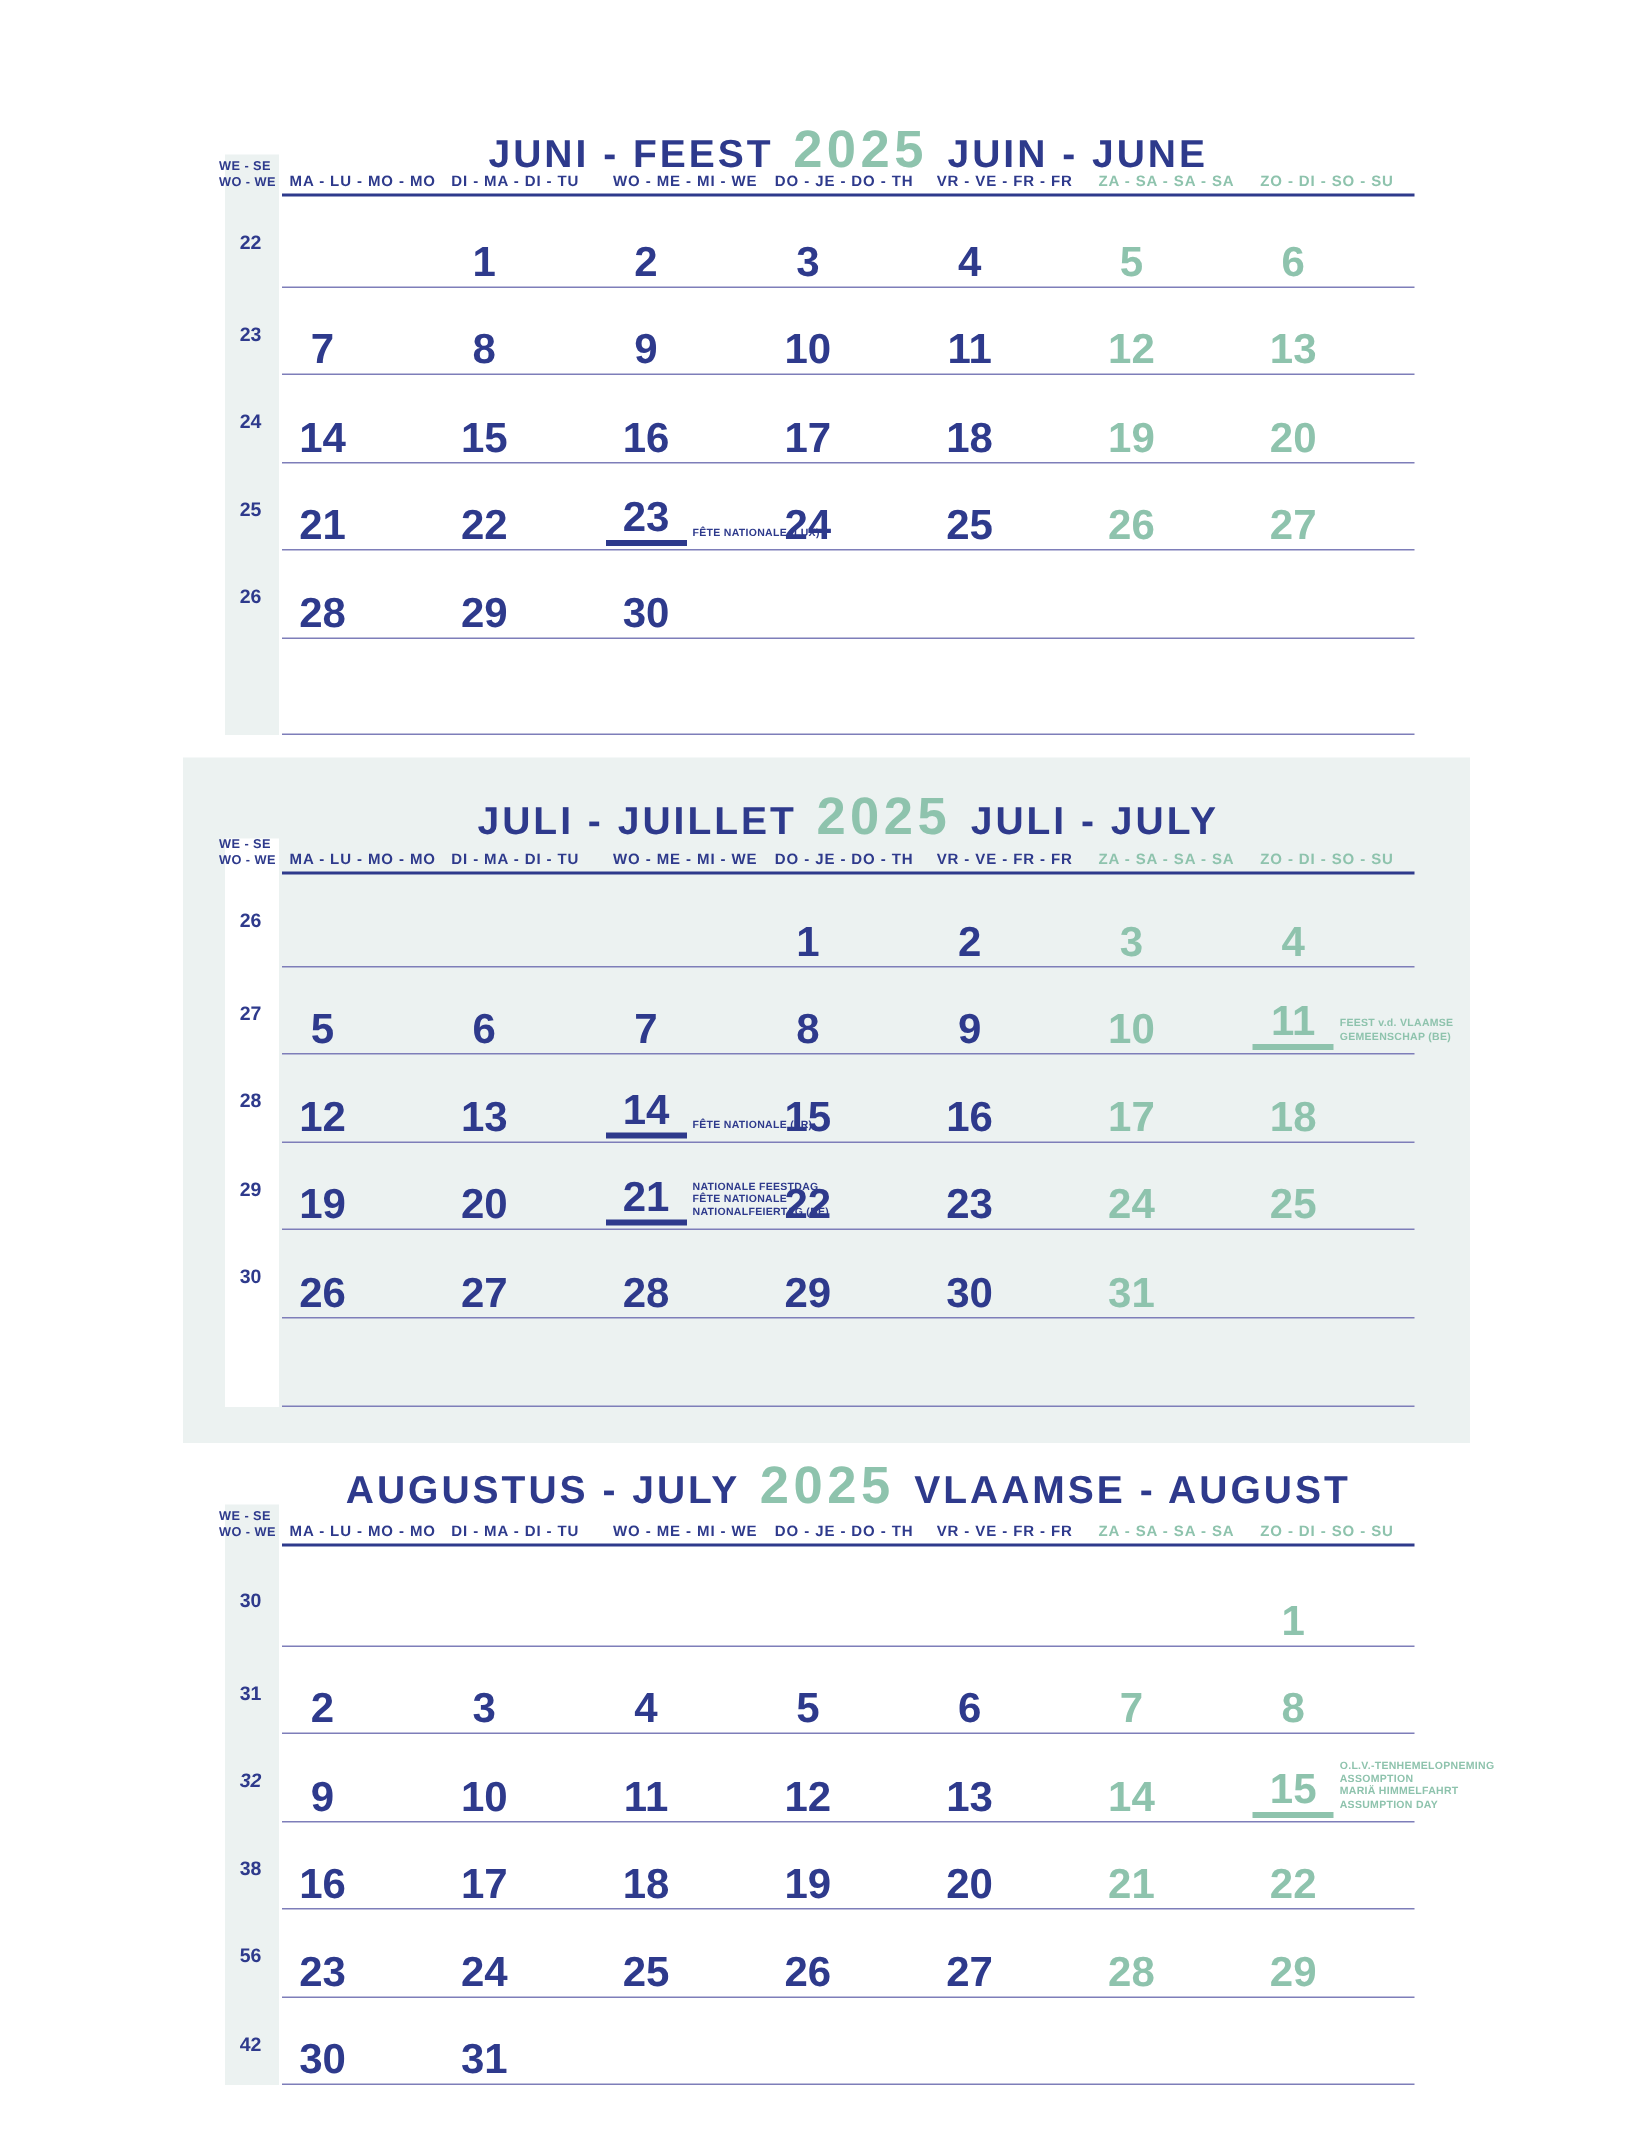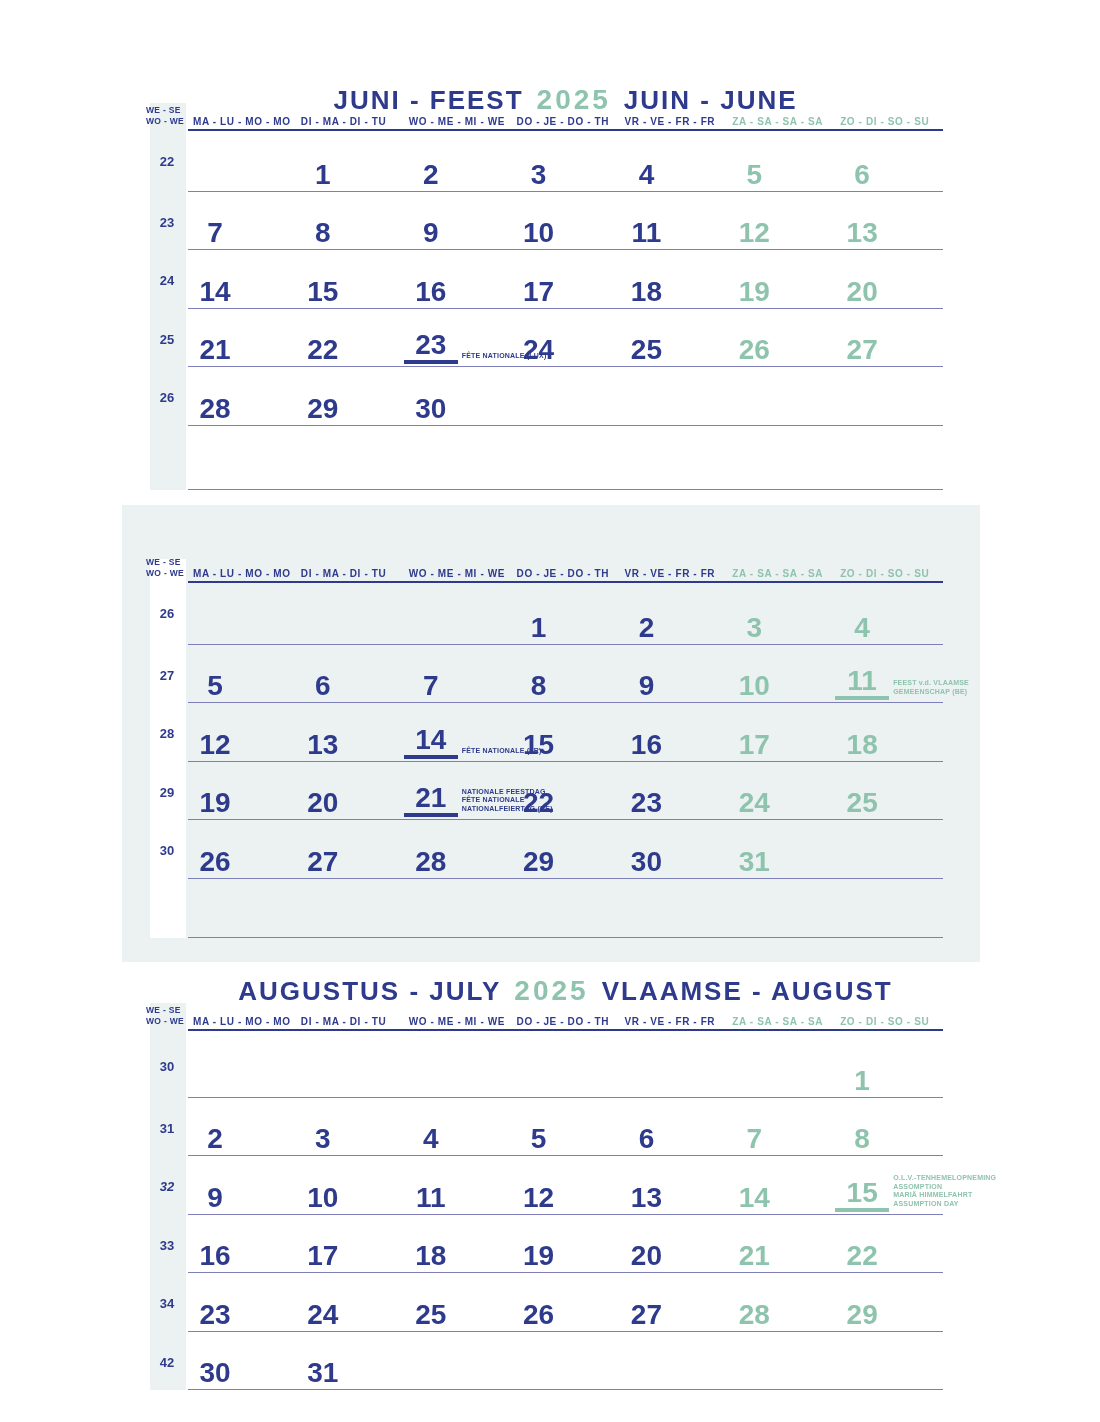--- a/index.html
+++ b/index.html
@@ -12,21 +12,21 @@
   html,body{width:1100px;height:1422px;background:#fff;overflow:hidden;
     font-family:"Liberation Sans",sans-serif;-webkit-font-smoothing:antialiased}
   #calendar{position:absolute;inset:0}
   .month{position:absolute;left:0;width:1100px}
   .panel{position:absolute;left:122px;top:0;width:858px;height:457px;background:var(--panel)}
   .strip{position:absolute;left:150px;width:36px;background:var(--panel)}
   .strip-white{background:#ffffff}
   .title{position:absolute;left:188px;width:755px;text-align:center;white-space:nowrap;
     color:var(--navy);font-weight:bold;height:36px;line-height:36px}
   .title .t{font-size:26px;letter-spacing:2px}
-  .title .year{font-size:28px;color:var(--teal);margin:0 13px;letter-spacing:3px}
+  .title .year{font-size:35px;color:var(--teal);margin:0 13px;letter-spacing:3px}
   .wkhdr{position:absolute;left:146px;width:42px;text-align:left;font-size:8.5px;
     font-weight:bold;color:var(--navy);line-height:11px;letter-spacing:.3px}
   .dayhdr{position:absolute;font-size:10px;font-weight:bold;color:var(--navy);
     letter-spacing:.6px;white-space:nowrap}
   .dayhdr.teal{color:var(--teal)}
   .hline{position:absolute;left:188px;width:755px;height:0;border-bottom:2px solid var(--navy)}
   .row{position:absolute;left:188px;width:755px;border-bottom:1.6px solid var(--line)}
   .wknum{position:absolute;left:149px;width:36px;text-align:center;font-size:13px;
     font-weight:bold;color:var(--navy)}
   .cell{position:absolute;top:0;bottom:0;width:108px;color:var(--navy)}
@@ -162,20 +162,21 @@
         <div class="cell" style="left: 215.714px;">
           <span class="num">30</span>
         </div>
       </div>
       <div class="wknum" style="top: 310px;">26</div>
       <div class="row" style="top: 346px; height: 64px;"></div>
     </section>
     <section class="month" style="top: 505px; height: 458px;">
       <div class="panel"></div>
       <div class="strip strip-white" style="top: 54px; height: 379px;"></div>
+      <div class="title" style="top: 22px;"><span class="t">JULI - JUILLET</span><span class="year">2025</span><span class="t">JULI - JULY</span></div>
       <div class="wkhdr" style="top: 52px;">
         <div>WE - SE</div>
         <div>WO - WE</div>
       </div>
       <div class="dayhdr" style="left: 193px; top: 63px;">MA - LU - MO - MO</div>
       <div class="dayhdr" style="left: 300.857px; top: 63px;">DI - MA - DI - TU</div>
       <div class="dayhdr" style="left: 408.714px; top: 63px;">WO - ME - MI - WE</div>
       <div class="dayhdr" style="left: 516.571px; top: 63px;">DO - JE - DO - TH</div>
       <div class="dayhdr" style="left: 624.429px; top: 63px;">VR - VE - FR - FR</div>
       <div class="dayhdr teal" style="left: 732.286px; top: 63px;">ZA - SA - SA - SA</div>
@@ -394,21 +395,21 @@
         <div class="cell" style="left: 431.429px;">
           <span class="num">20</span>
         </div>
         <div class="cell teal" style="left: 539.286px;">
           <span class="num">21</span>
         </div>
         <div class="cell teal" style="left: 647.143px;">
           <span class="num">22</span>
         </div>
       </div>
-      <div class="wknum" style="top: 273px;">33</div>
+      <div class="wknum" style="top: 273px;">38</div>
       <div class="row" style="top: 308px; height: 59px;">
         <div class="cell" style="left: 0px;">
           <span class="num">23</span>
         </div>
         <div class="cell" style="left: 107.857px;">
           <span class="num">24</span>
         </div>
         <div class="cell" style="left: 215.714px;">
           <span class="num">25</span>
         </div>
@@ -418,21 +419,21 @@
         <div class="cell" style="left: 431.429px;">
           <span class="num">27</span>
         </div>
         <div class="cell teal" style="left: 539.286px;">
           <span class="num">28</span>
         </div>
         <div class="cell teal" style="left: 647.143px;">
           <span class="num">29</span>
         </div>
       </div>
-      <div class="wknum" style="top: 331px;">34</div>
+      <div class="wknum" style="top: 331px;">56</div>
       <div class="row" style="top: 367px; height: 58px;">
         <div class="cell" style="left: 0px;">
           <span class="num">30</span>
         </div>
         <div class="cell" style="left: 107.857px;">
           <span class="num">31</span>
         </div>
       </div>
       <div class="wknum" style="top: 390px;">42</div>
     </section>

